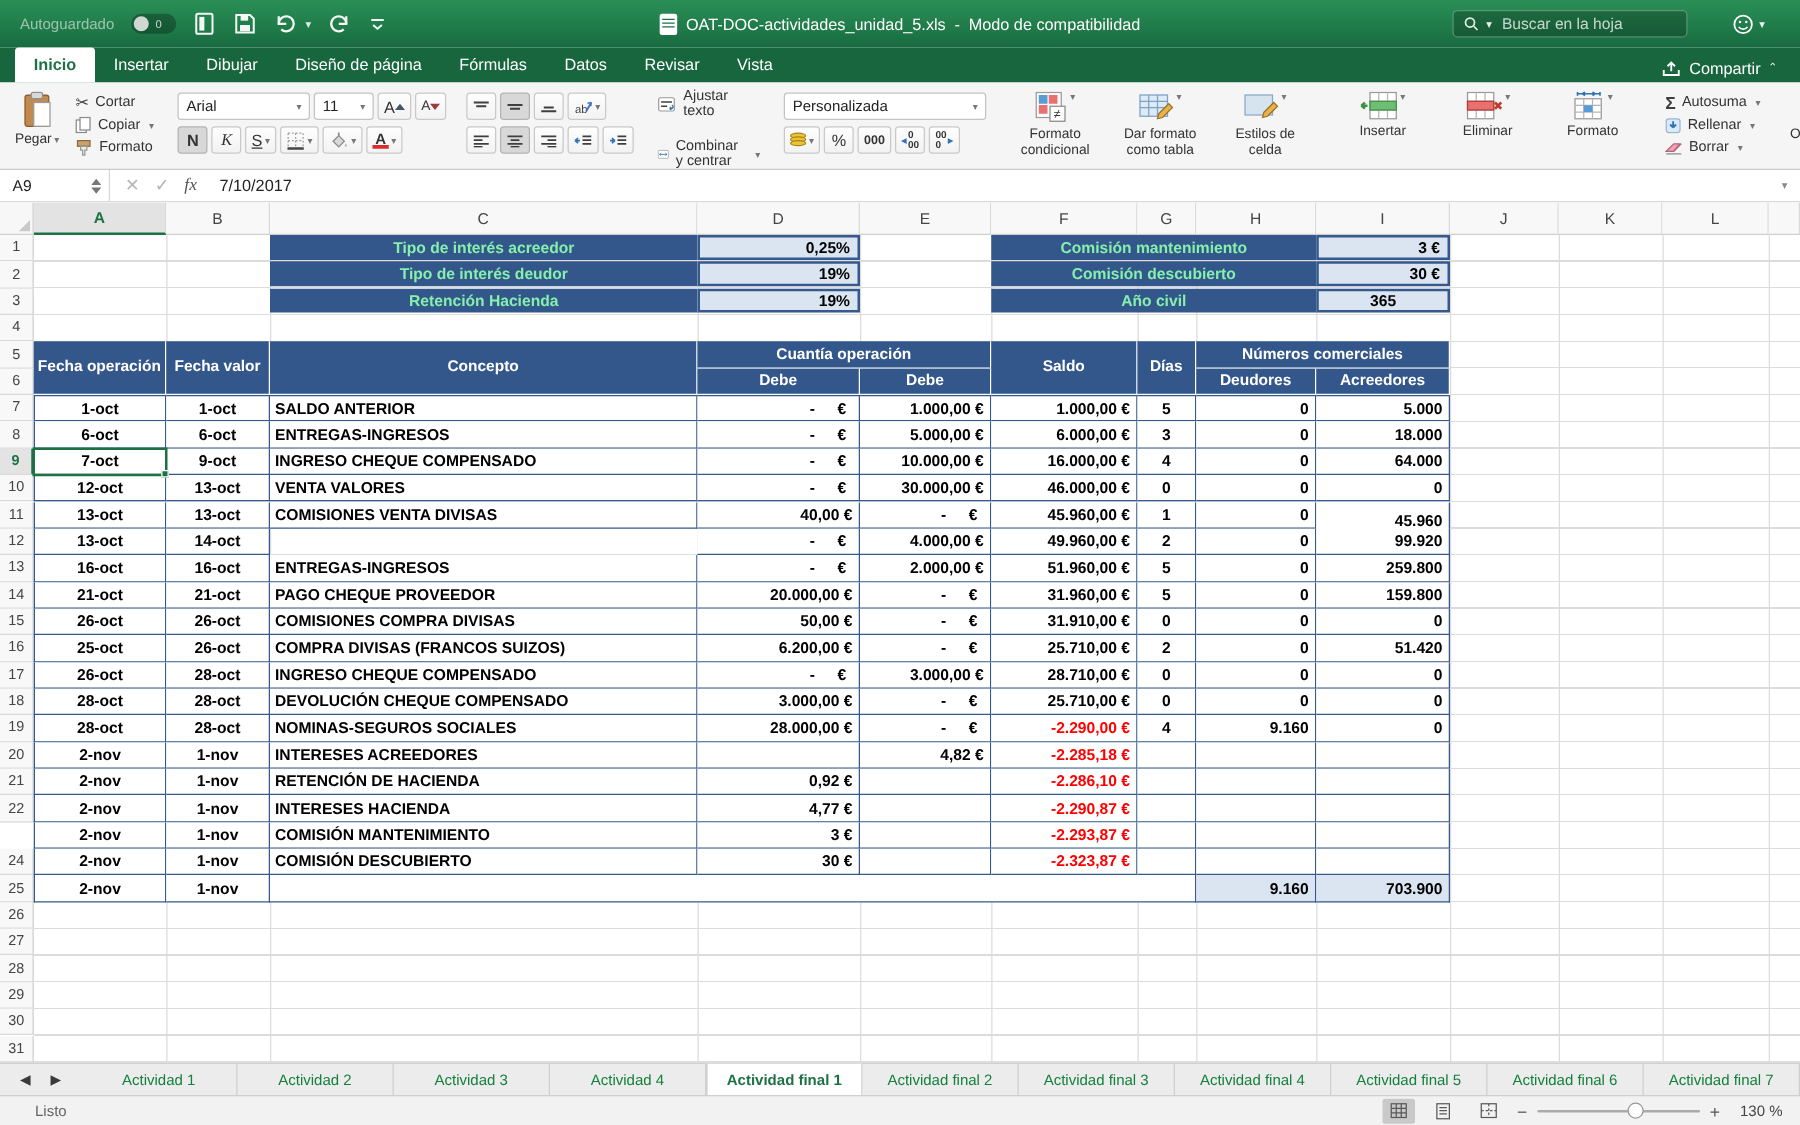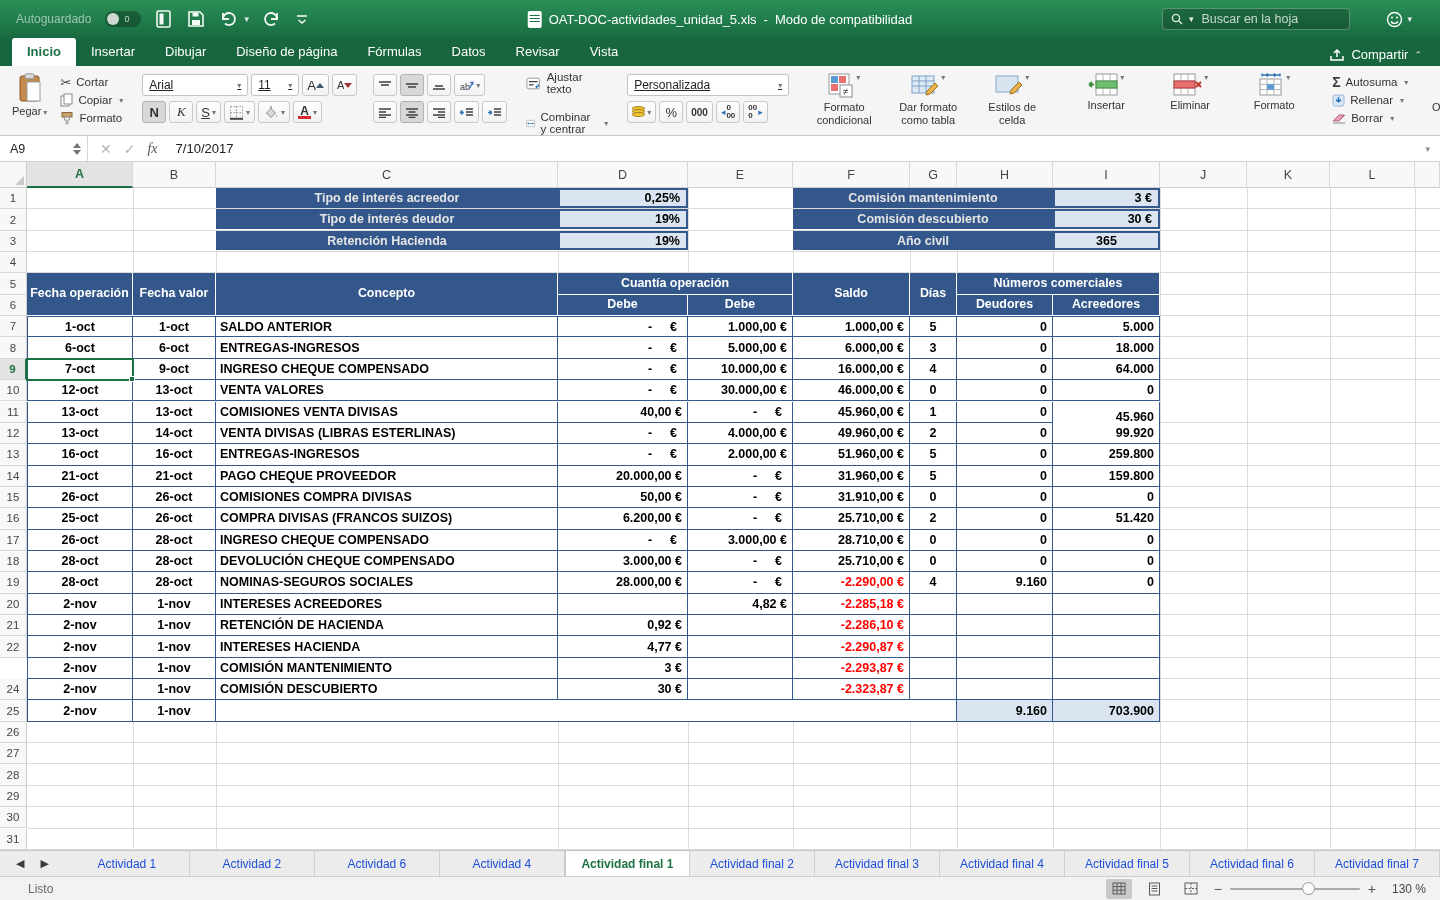--- a/index.html
+++ b/index.html
@@ -38,21 +38,21 @@
     display:flex;align-items:stretch;padding:5px 6px 3px 8px;gap:7px;font-size:11.5px;color:#333;}
   .rgroup{display:flex;gap:6px;align-items:flex-start;}
   .rdivider{width:1px;background:#dcdcdc;margin:2px 1px;}
   .bigbtn{display:flex;flex-direction:column;align-items:center;justify-content:flex-start;gap:2px;padding:2px 4px;border-radius:3px;text-align:center;line-height:1.15;}
   .bigbtn .lbl{font-size:11px;color:#333;}
   .dd{font-size:8px;color:#777;margin-left:2px;}
   .smallrows{display:flex;flex-direction:column;justify-content:space-between;height:58px;padding:2px 0;}
   .sbtn{display:flex;align-items:center;gap:5px;height:18px;padding:0 3px;border-radius:3px;color:#333;}
   .frow{display:flex;gap:3px;align-items:center;}
   .fcol{display:flex;flex-direction:column;gap:5px;padding-top:3px;}
-  .selbox{display:flex;align-items:center;justify-content:space-between;height:22px;border:1px solid #c3c3c3;border-radius:3px;background:#fff;padding:0 6px;font-size:12px;color:#222;text-decoration:underline;}
+  .selbox{display:flex;align-items:center;justify-content:space-between;height:22px;border:1px solid #c3c3c3;border-radius:3px;background:#fff;padding:0 6px;font-size:12px;color:#222;}
   .tbtn{display:flex;align-items:center;justify-content:center;height:22px;min-width:24px;padding:0 4px;
     border:1px solid #c9c9c9;border-radius:3px;background:linear-gradient(#fefefe,#f2f2f2);color:#333;}
   .tbtn.active{background:#d8d8d8;border-color:#b3b3b3;}
   .bN{font-weight:bold;font-size:13px;}
   .bK{font-style:italic;font-size:13px;font-family:"Liberation Serif",serif;}
   .bS{text-decoration:underline;font-size:13px;}
   .cbar{display:block;width:13px;height:3px;margin-top:-1px;}
   .fc{display:flex;flex-direction:column;align-items:center;line-height:1;}
   .tri{width:0;height:0;border-left:4px solid transparent;border-right:4px solid transparent;display:inline-block;}
   .tri.up{border-bottom:5px solid #44546a;}
@@ -85,21 +85,21 @@
     display:flex;align-items:center;justify-content:center;font-size:12.5px;color:#454545;}
   .colhdr.sel{background:#e3e3e3;color:#1e7145;font-weight:bold;border-bottom:2px solid #1e7145;}
   .rowhdr{position:absolute;left:0;width:27px;background:#f8f8f8;border-right:1px solid #cfcfcf;border-bottom:1px solid #d9d9d9;
     display:flex;align-items:center;justify-content:center;font-size:11.5px;color:#454545;}
   .rowhdr.sel{background:#e3e3e3;color:#1e7145;font-weight:bold;border-right:2px solid #1e7145;}
   .rowlines{position:absolute;left:27px;top:26px;right:0;bottom:0;
     background:repeating-linear-gradient(to bottom,#ffffff 0px,#ffffff 20.35px,#dcdcdc 20.35px,#dcdcdc 21.35px);}
   .vline{position:absolute;top:26px;bottom:0;width:1px;background:#dcdcdc;}
 
   .pcell{position:absolute;display:flex;align-items:center;font-weight:bold;font-size:12.5px;}
-  .plabel{background:#33578b;color:#e5e5e5;justify-content:center;}
+  .plabel{background:#33578b;color:#86efac;justify-content:center;}
   .pvalue{background:#dbe5f1;color:#000;justify-content:flex-end;padding-right:6px;border:2px solid #35598c;}
   .pvalue.center{justify-content:center;padding-right:0;}
 
   .th{position:absolute;background:#33578b;color:#fff;font-weight:bold;font-size:12.4px;
     display:flex;align-items:center;justify-content:center;text-align:center;line-height:1.1;
     border-right:1px solid #fff;border-bottom:1px solid #fff;padding:0 2px;}
   .td{position:absolute;background:#fff;color:#000;font-weight:bold;font-size:12.5px;display:flex;align-items:center;
     border-right:1px solid #35598c;border-bottom:1px solid #35598c;}
   .td.first{border-left:1px solid #35598c;}
   .td.toprow{border-top:1px solid #35598c;}
@@ -109,21 +109,21 @@
   .td.neg{color:#f00;}
   .td.totalcell{background:#dbe5f1;}
   .acct{display:flex;width:100%;justify-content:flex-end;gap:18px;padding-right:5px;}
 
   .selbox-cell{position:absolute;border:2px solid #1d7044;background:transparent;z-index:5;}
   .selhandle{position:absolute;right:-3px;bottom:-3px;width:6px;height:6px;background:#1d7044;border:1px solid #fff;}
 
   
   .sheettabs{position:absolute;left:0;top:850px;width:1440px;height:26px;background:#ececec;border-top:1px solid #c6c6c6;display:flex;align-items:stretch;}
   .navarrows{display:flex;align-items:center;gap:16px;padding:0 16px;color:#3a3a3a;font-size:11px;}
-  .stab{width:125px;display:flex;align-items:center;justify-content:center;font-size:12px;color:#1d4ed8;border-right:1px solid #cfcfcf;white-space:nowrap;overflow:hidden;}
+  .stab{width:125px;display:flex;align-items:center;justify-content:center;font-size:12px;color:#15803d;border-right:1px solid #cfcfcf;white-space:nowrap;overflow:hidden;}
   .stab.active{background:#fff;color:#1e7145;font-weight:bold;border-left:1px solid #c6c6c6;}
   .stab.dim{color:#9a9a9a;width:44px;justify-content:flex-start;padding-left:10px;}
 
   
   .statusbar{position:absolute;left:0;top:876px;width:1440px;height:24px;background:#f2f2f2;border-top:1px solid #cfcfcf;
     display:flex;align-items:center;font-size:12px;color:#666;}
   .status-left{padding-left:28px;}
   .status-right{margin-left:auto;display:flex;align-items:center;gap:10px;padding-right:14px;}
   .viewbtn{width:26px;height:20px;display:flex;align-items:center;justify-content:center;border-radius:2px;}
   .viewbtn.active{background:#c9c9c9;}
@@ -715,21 +715,20 @@
           <span>-</span>
           <span>€</span>
         </span>
       </div>
       <div class="td c-money" style="position: absolute; left: 793px; top: 239.5px; width: 117px; height: 21.35px;">45.960,00 €</div>
       <div class="td c-center" style="position: absolute; left: 910px; top: 239.5px; width: 47px; height: 21.35px;">1</div>
       <div class="td c-num" style="position: absolute; left: 957px; top: 239.5px; width: 96px; height: 21.35px;">0</div>
       <div class="td c-num" style="position: absolute; left: 1053px; top: 239.5px; width: 107px; height: 32px;">45.960</div>
       <div class="td c-date first" style="position: absolute; left: 27px; top: 260.85px; width: 106px; height: 21.35px;">13-oct</div>
       <div class="td c-date" style="position: absolute; left: 133px; top: 260.85px; width: 83px; height: 21.35px;">14-oct</div>
-      <div class="td c-text" style="position: absolute; left: 216px; top: 260.85px; width: 342px; height: 21.35px;">VENTA DIVISAS (LIBRAS ESTERLINAS)</div>
       <div class="td c-money" style="position: absolute; left: 558px; top: 260.85px; width: 130px; height: 21.35px;">
         <span class="acct">
           <span>-</span>
           <span>€</span>
         </span>
       </div>
       <div class="td c-money" style="position: absolute; left: 688px; top: 260.85px; width: 105px; height: 21.35px;">4.000,00 €</div>
       <div class="td c-money" style="position: absolute; left: 793px; top: 260.85px; width: 117px; height: 21.35px;">49.960,00 €</div>
       <div class="td c-center" style="position: absolute; left: 910px; top: 260.85px; width: 47px; height: 21.35px;">2</div>
       <div class="td c-num" style="position: absolute; left: 957px; top: 260.85px; width: 96px; height: 21.35px;">0</div>
@@ -888,21 +887,21 @@
     </div>
 
   <div class="sheettabs">
     <div class="navarrows">
       <span>◀</span>
       <span>▶</span>
     </div>
     <div id="stabs" style="display:flex;align-items:stretch;">
         <div class="stab">Actividad 1</div>
         <div class="stab">Actividad 2</div>
-        <div class="stab">Actividad 6</div>
+        <div class="stab">Actividad 3</div>
         <div class="stab">Actividad 4</div>
         <div class="stab active">Actividad final 1</div>
         <div class="stab">Actividad final 2</div>
         <div class="stab">Actividad final 3</div>
         <div class="stab">Actividad final 4</div>
         <div class="stab">Actividad final 5</div>
         <div class="stab">Actividad final 6</div>
         <div class="stab">Actividad final 7</div>
         <div class="stab dim">Acti</div>
       </div>

